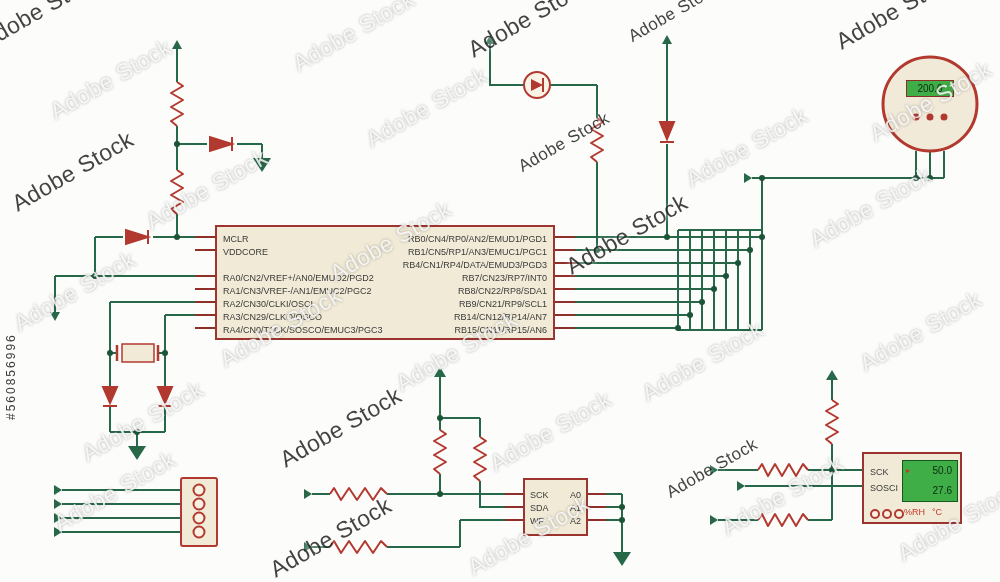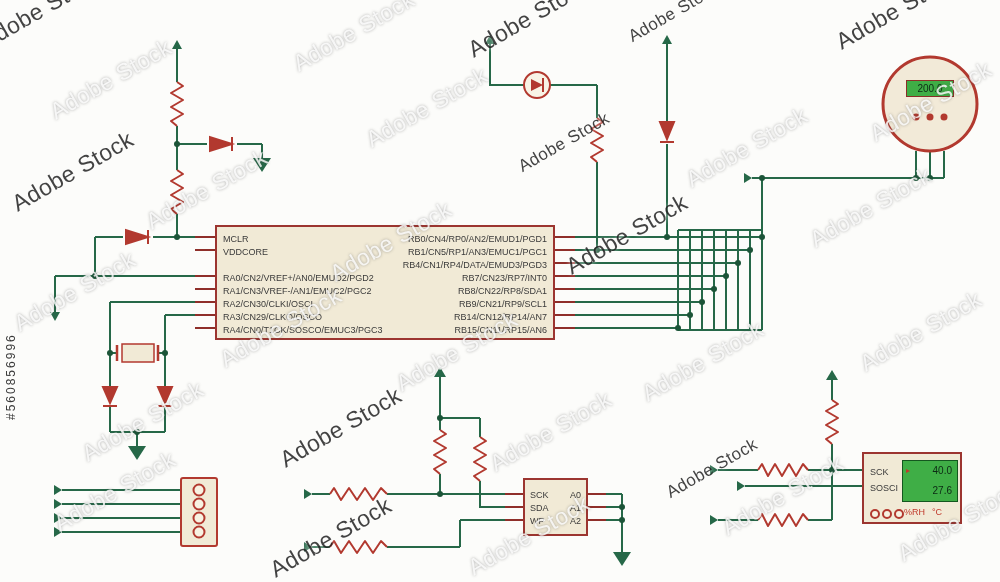--- a/index.html
+++ b/index.html
@@ -237,21 +237,21 @@
   </div>
 
   <div class="sensor">
     <div class="sensor-pins">
       <div>SCK</div>
       <div>SOSCI</div>
     </div>
     <div class="sensor-display">
       <div class="row">
         <span class="cursor">▸</span>
-        <span>40.0</span>
+        <span>50.0</span>
       </div>
       <div class="row">
         <span>27.6</span>
       </div>
     </div>
     <div class="sensor-units">
       <span>%RH</span><span>°C</span>
     </div>
     <span class="sensor-terminal" style="left:6px;"></span>
     <span class="sensor-terminal" style="left:18px;"></span>

